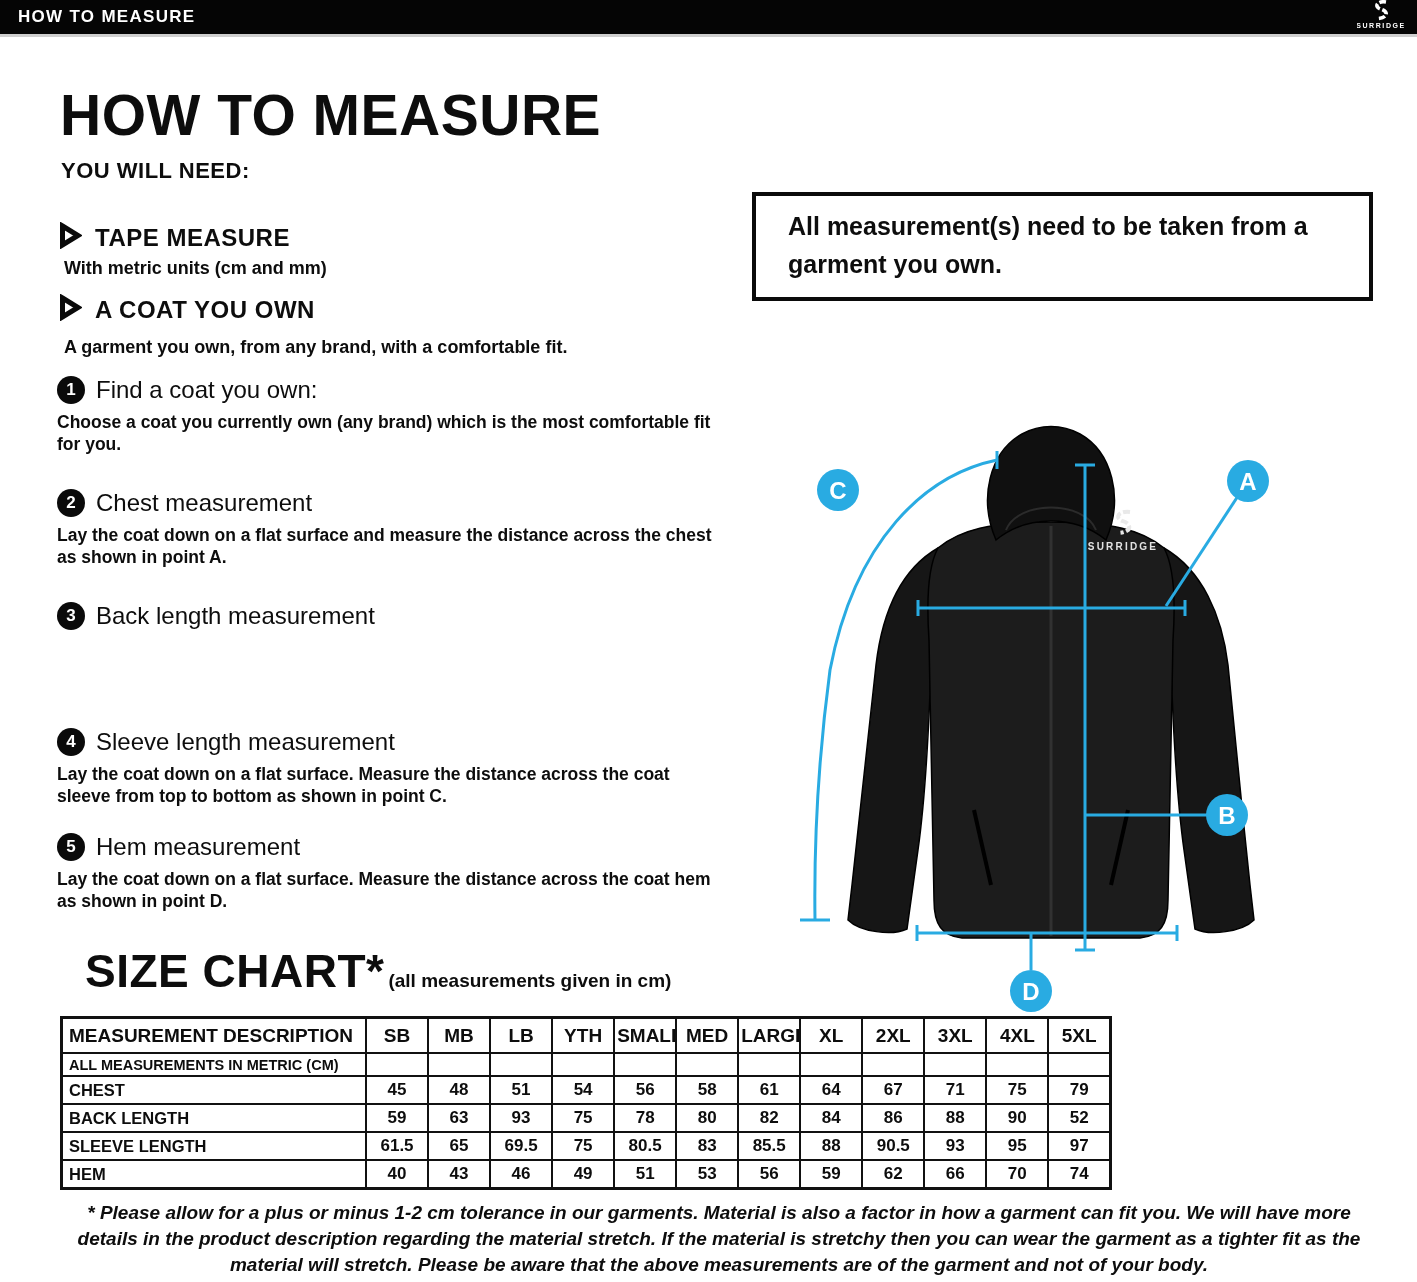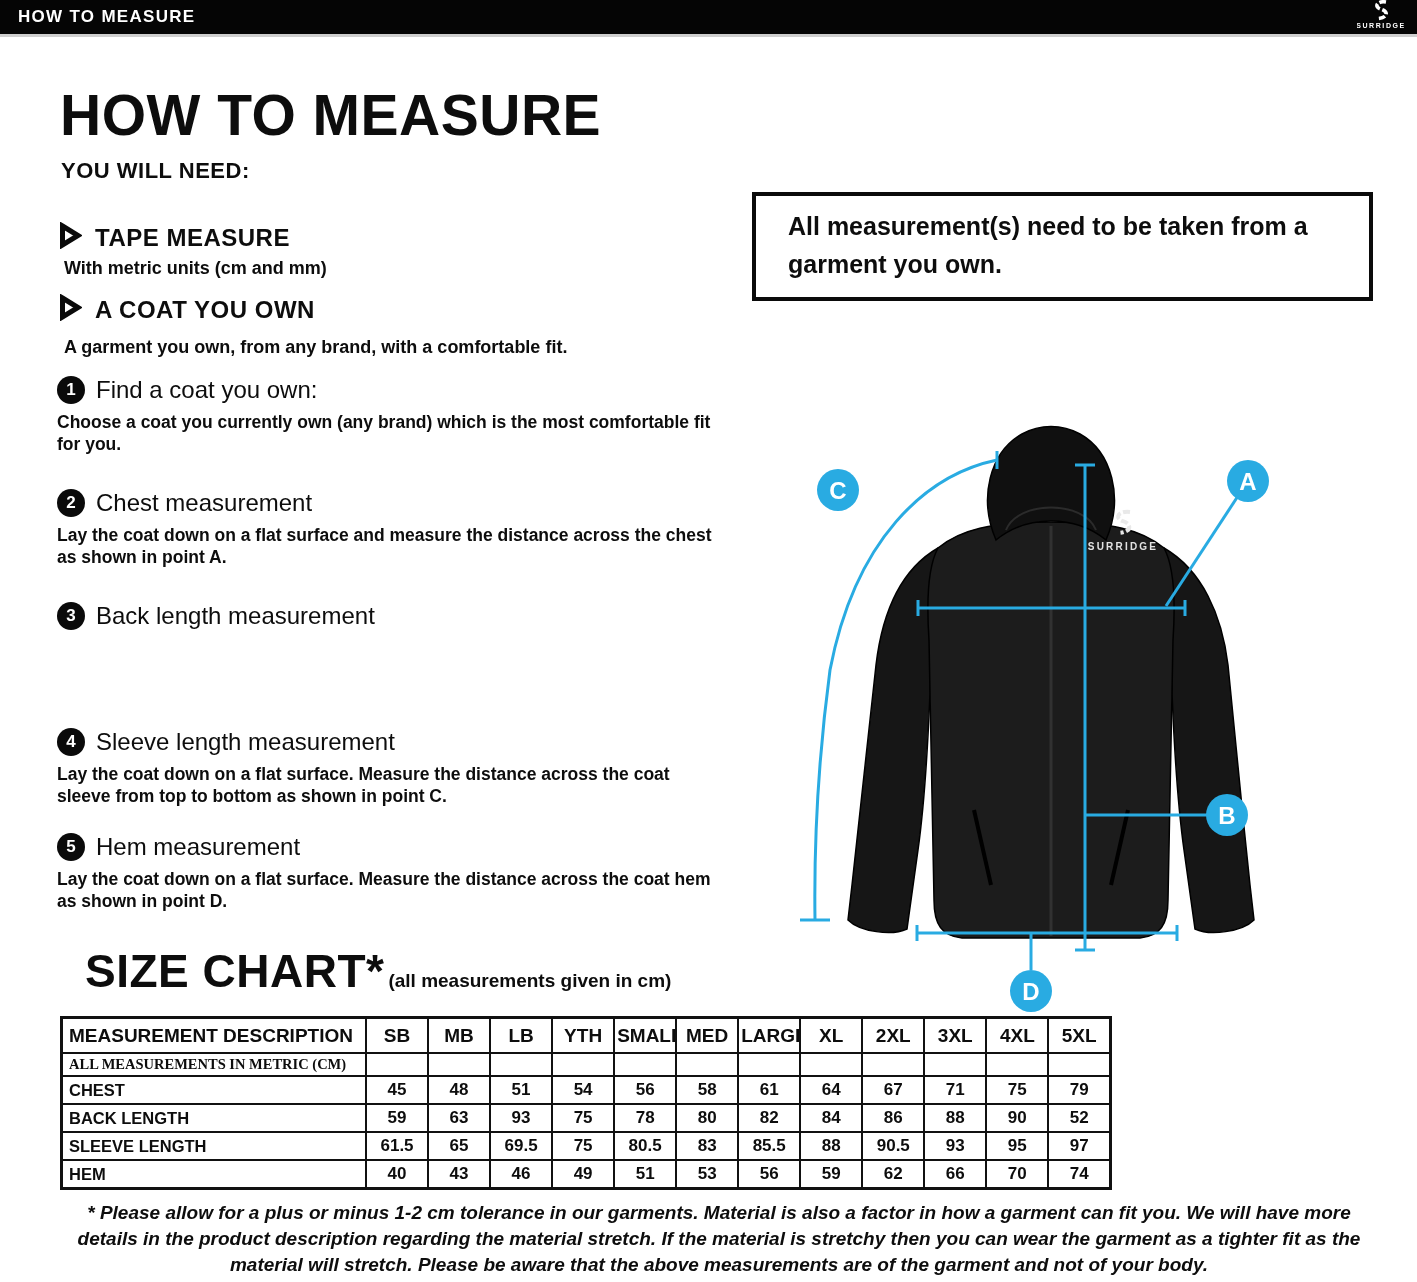--- a/index.html
+++ b/index.html
@@ -54,21 +54,21 @@
   .size-table-wrap { left:60px; top:1016px; }
   table.size-table {
     border-collapse:collapse; table-layout:fixed; width:1052px;
     border:3px solid #111;
   }
   table.size-table th, table.size-table td {
     border:2px solid #111; text-align:center; padding:0 2px; overflow:hidden; white-space:nowrap;
   }
   table.size-table th { font-size:19px; font-weight:bold; height:33px; }
   table.size-table th.desc, table.size-table td.desc { width:294px; text-align:left; padding-left:6px; }
-  table.size-table tr.metric-row td { height:21px; font-size:14.5px; font-weight:bold;font-family:Liberation Serif, serif; }
+  table.size-table tr.metric-row td { height:21px; font-size:14.5px; font-weight:bold; }
   table.size-table tr.data-row td { height:26px; font-size:17px; font-weight:bold; }
   table.size-table tr.data-row td.desc { font-size:16.5px; }
 
   
   .footnote {
     left:60px; top:1200px; width:1318px;
     font-size:19px; font-weight:bold; font-style:italic; line-height:1.36;text-align:center;
   }
 </style>
 </head>

